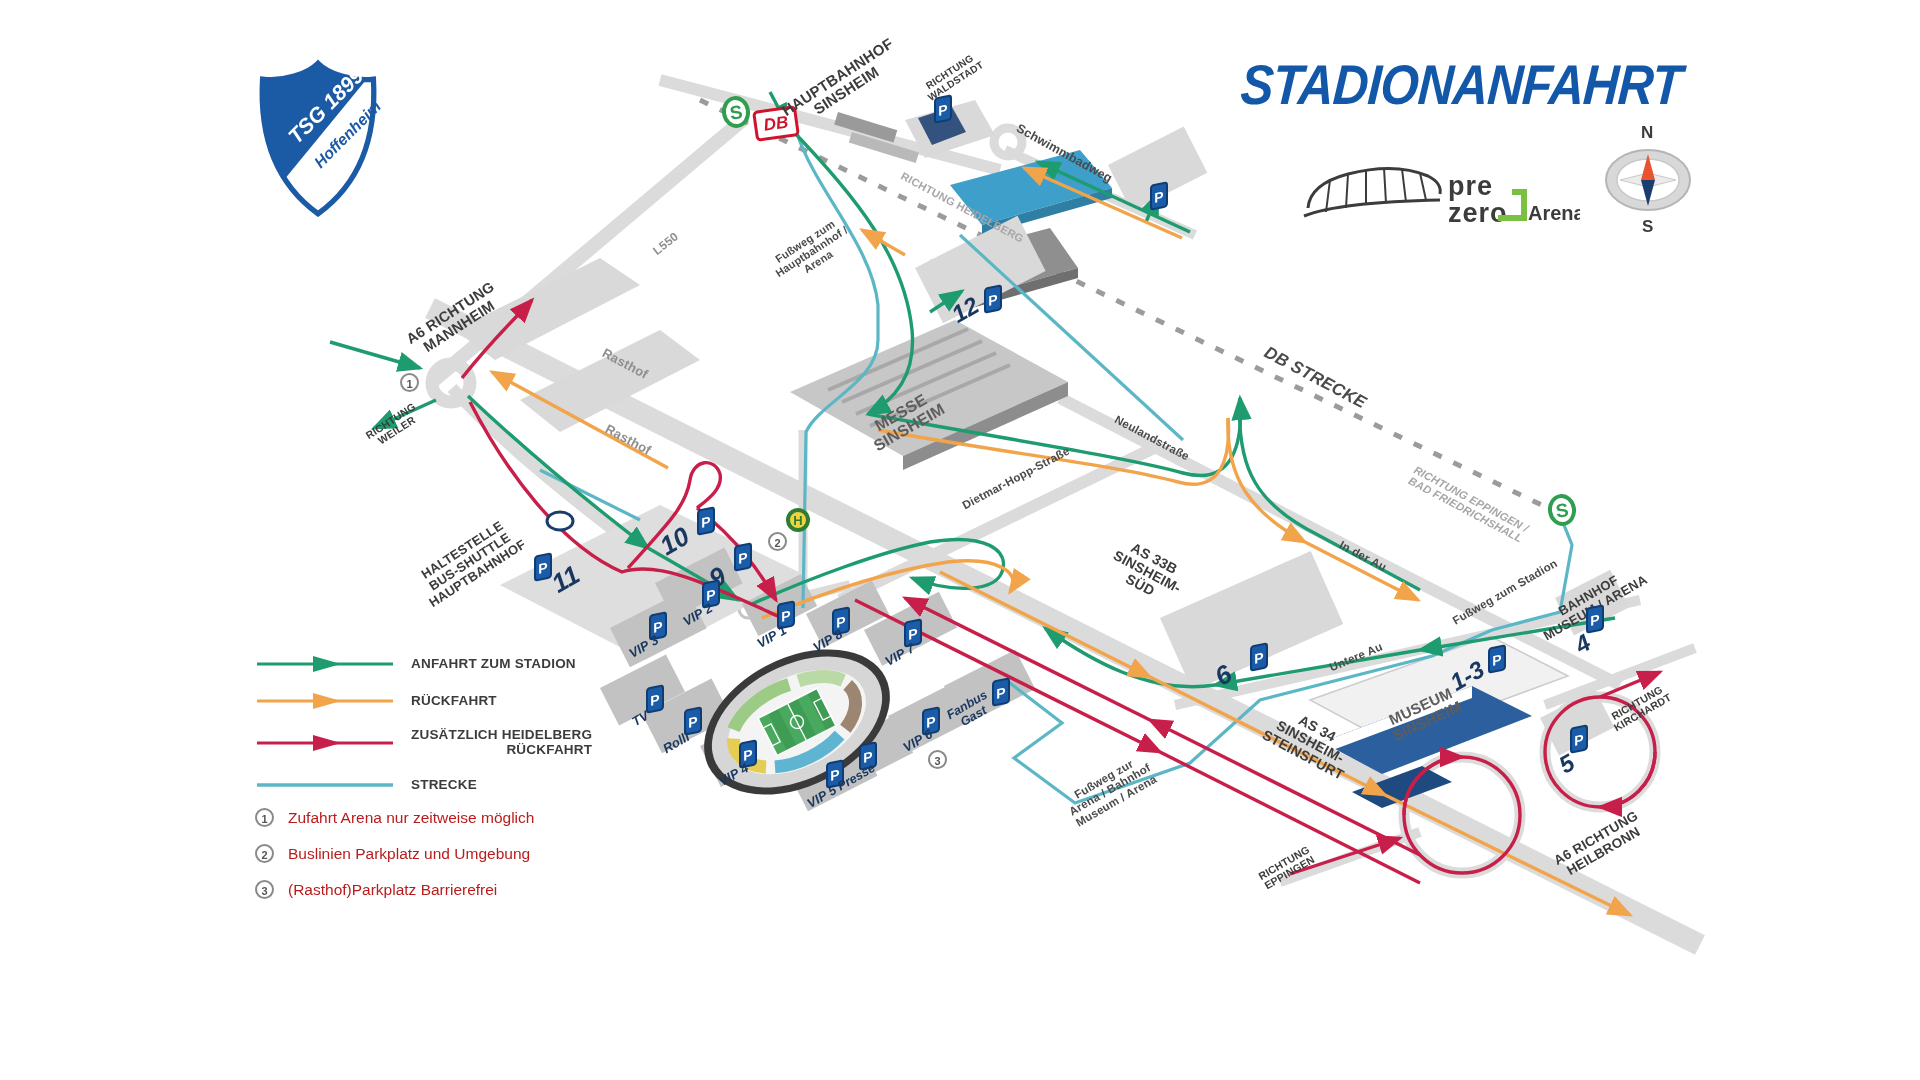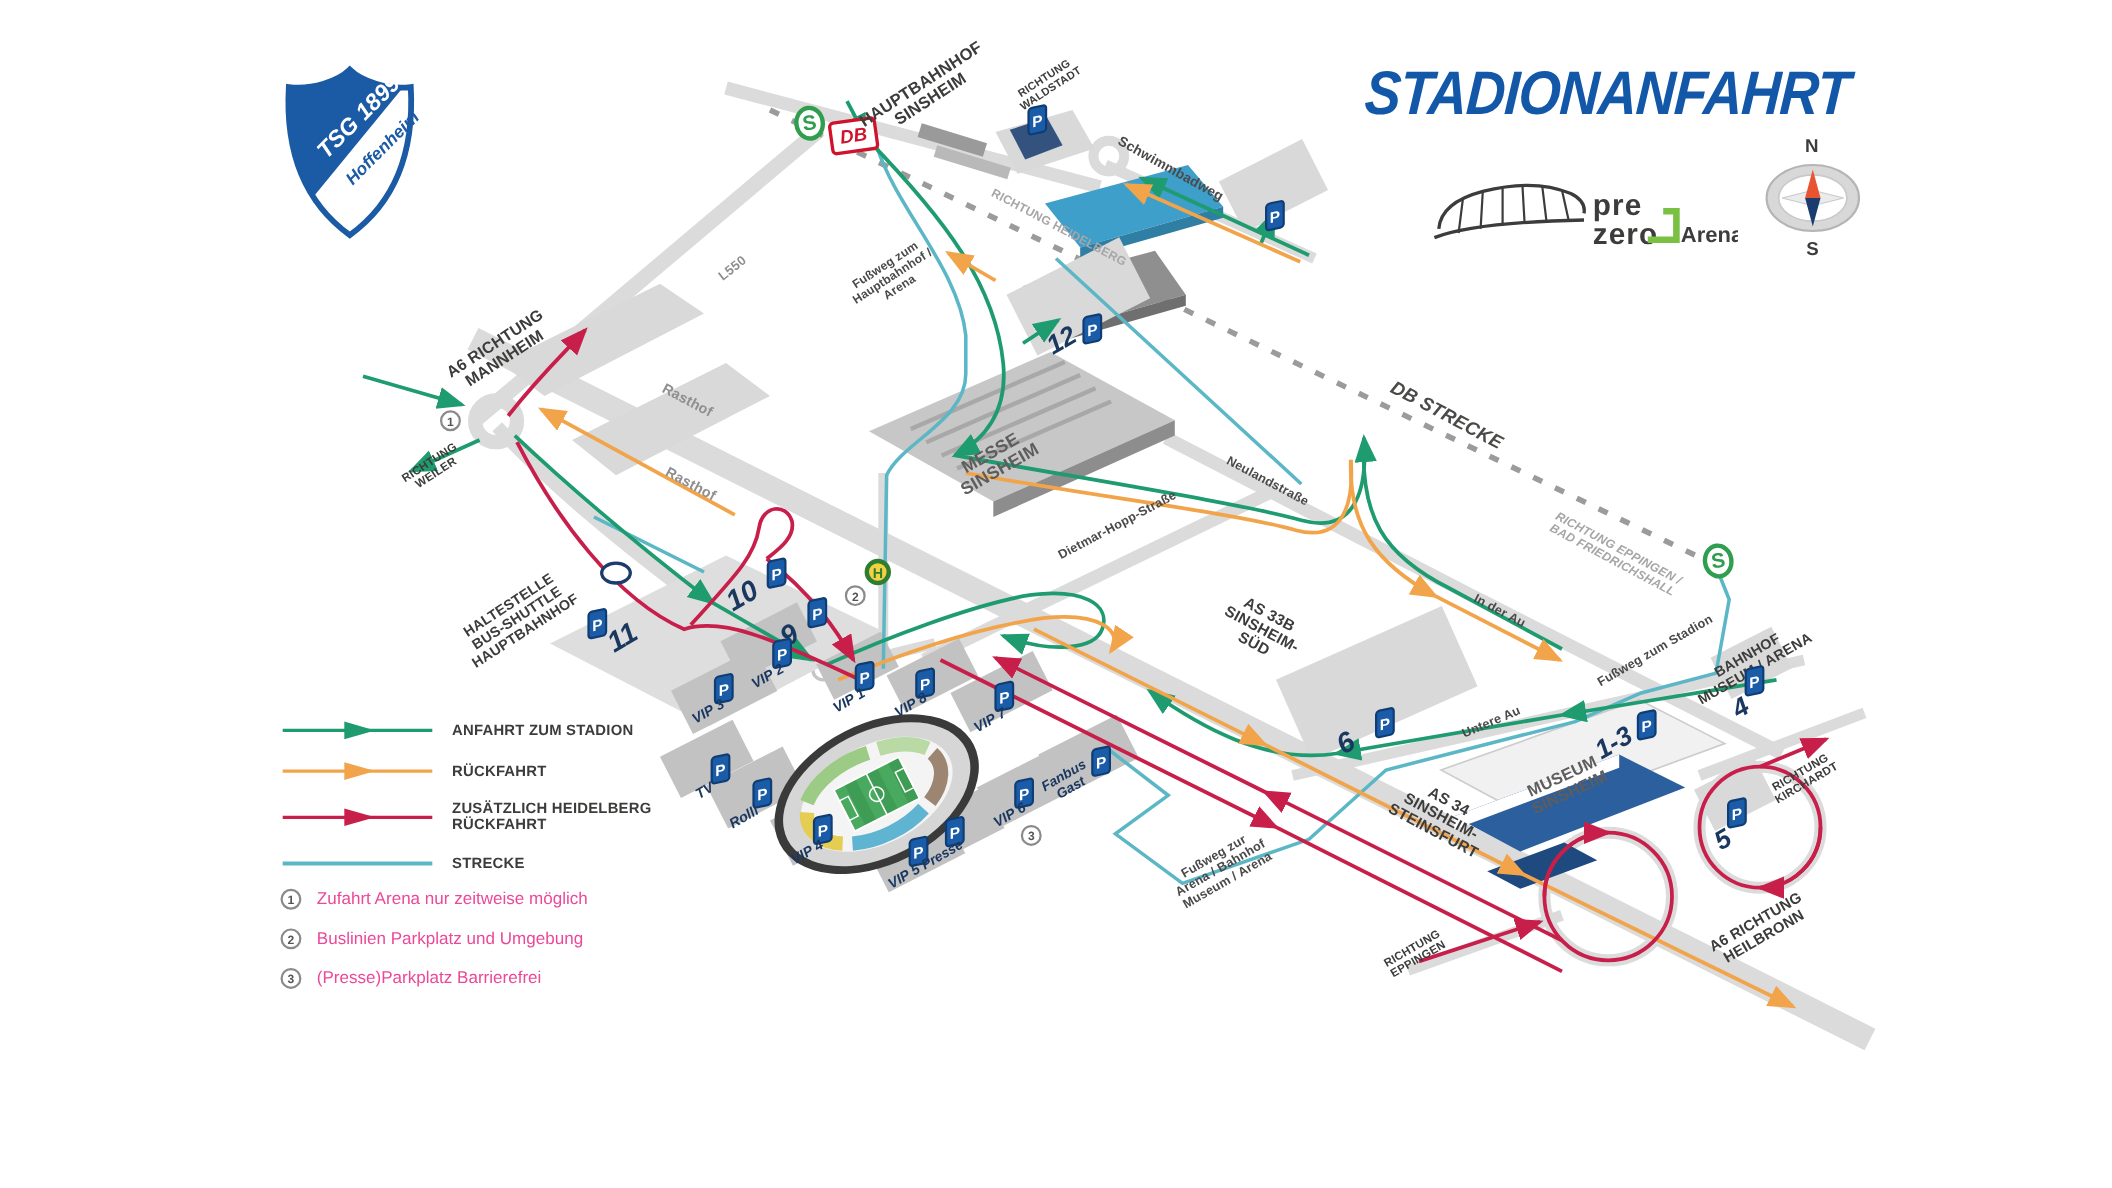--- a/index.html
+++ b/index.html
@@ -30,24 +30,24 @@
   .bus-h{position:absolute;width:24px;height:24px;border-radius:50%;background:#f3d23f;
          border:4px solid #2e7d32;color:#2e7d32;font-weight:900;font-size:13px;
          text-align:center;line-height:17px;box-sizing:border-box;}
   #title{position:absolute;left:1243px;top:52px;color:#1358a8;font-weight:900;
          font-style:italic;font-size:56px;letter-spacing:-1px;transform:scaleX(.88) skewX(-4deg);
          transform-origin:left top;}
   #legend{position:absolute;left:255px;top:652px;}
   .legrow{display:flex;align-items:center;margin-bottom:13px;height:24px;}
   .legrow svg{flex:0 0 auto;}
   .leglab{margin-left:16px;font-size:13.5px;font-weight:800;color:#3c3c3b;line-height:1.1;
-          white-space:pre-line;letter-spacing:.2px;}
+          white-space:pre-line;letter-spacing:.2px;text-align:right;}
   #notes{position:absolute;left:255px;top:808px;}
   .noterow{display:flex;align-items:center;margin-bottom:17px;}
-  .notetext{margin-left:14px;font-size:15.5px;font-weight:500;color:#ec4899;}
+  .notetext{margin-left:14px;font-size:15.5px;font-weight:500;color:#b91c1c;}
   #prezero{position:absolute;left:1300px;top:150px;}
   #compass{position:absolute;left:1598px;top:120px;}
 </style>
 </head>
 <body>
 
 <div id="canvas">
 
 <svg id="map-svg" width="1920" height="1080" viewBox="0 0 1920 1080">
   <defs>
@@ -368,17 +368,17 @@
   <div class="noterow">
     <span class="callout" style="position:static;flex:0 0 auto;">1</span>
     <span class="notetext">Zufahrt Arena nur zeitweise möglich</span>
   </div>
   <div class="noterow">
     <span class="callout" style="position:static;flex:0 0 auto;">2</span>
     <span class="notetext">Buslinien Parkplatz und Umgebung</span>
   </div>
   <div class="noterow">
     <span class="callout" style="position:static;flex:0 0 auto;">3</span>
-    <span class="notetext">(Presse)Parkplatz Barrierefrei</span>
+    <span class="notetext">(Rasthof)Parkplatz Barrierefrei</span>
   </div>
 </div>
 
 </div>
 
 </body></html>

